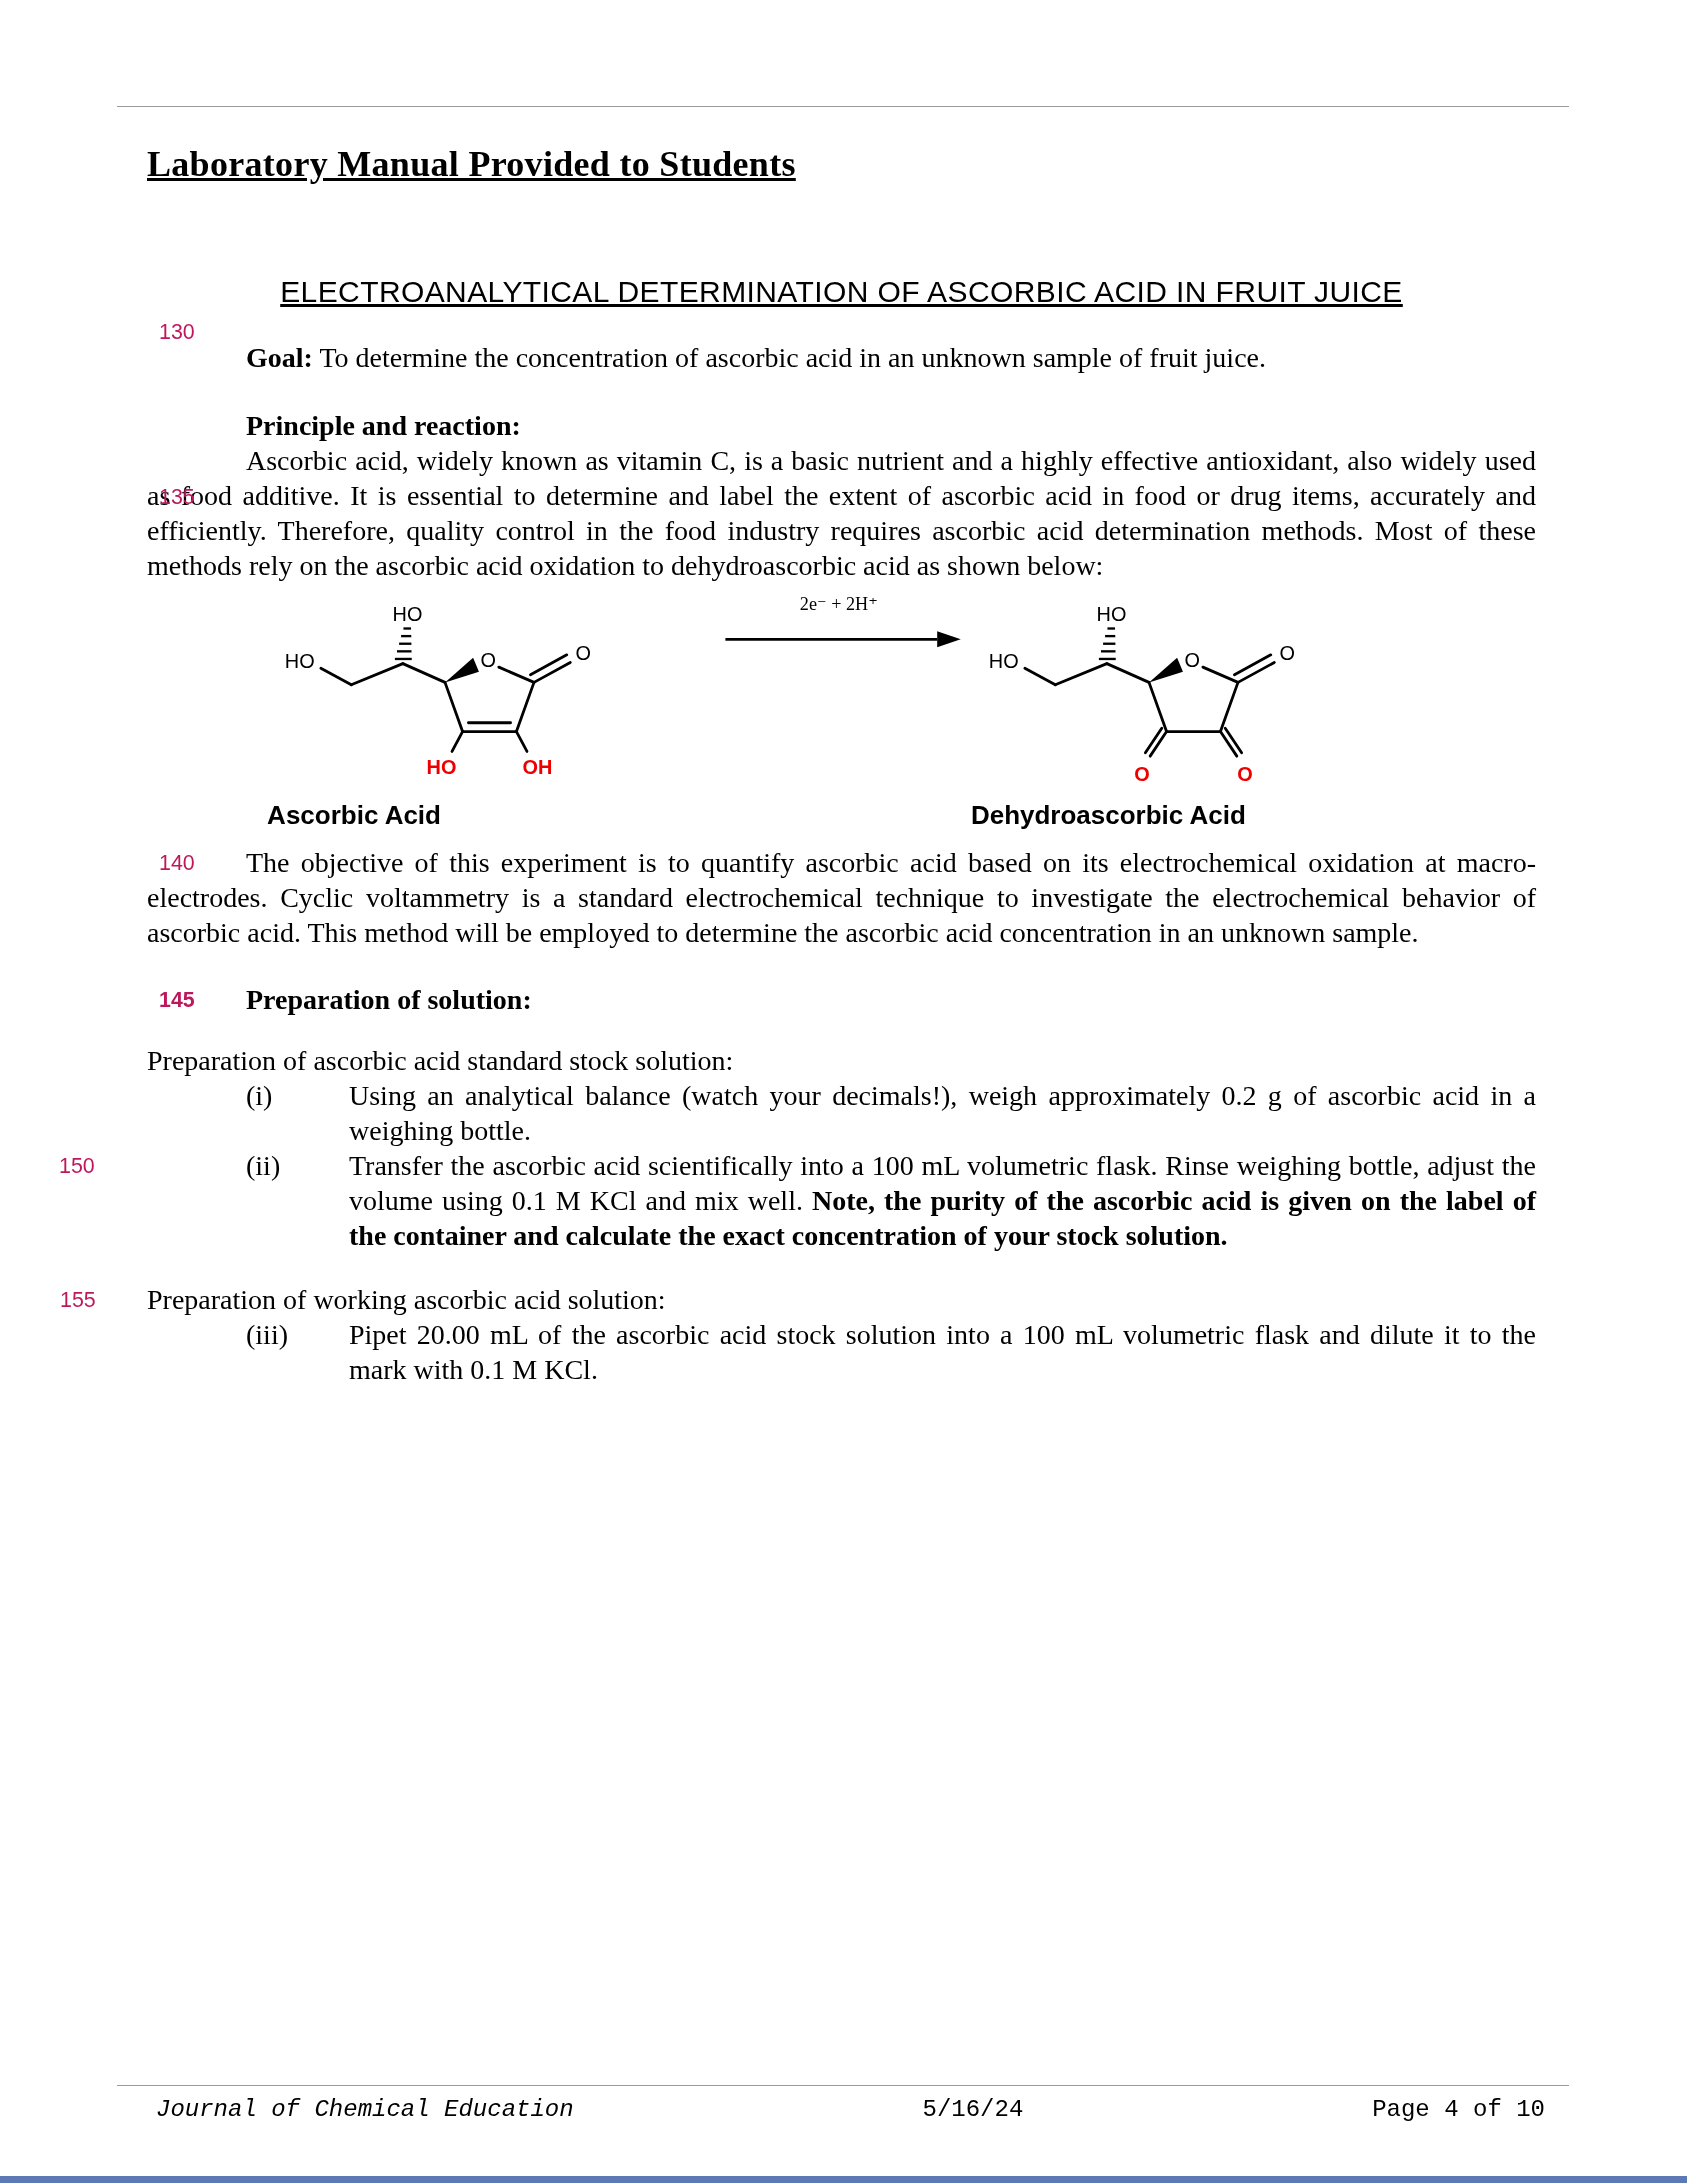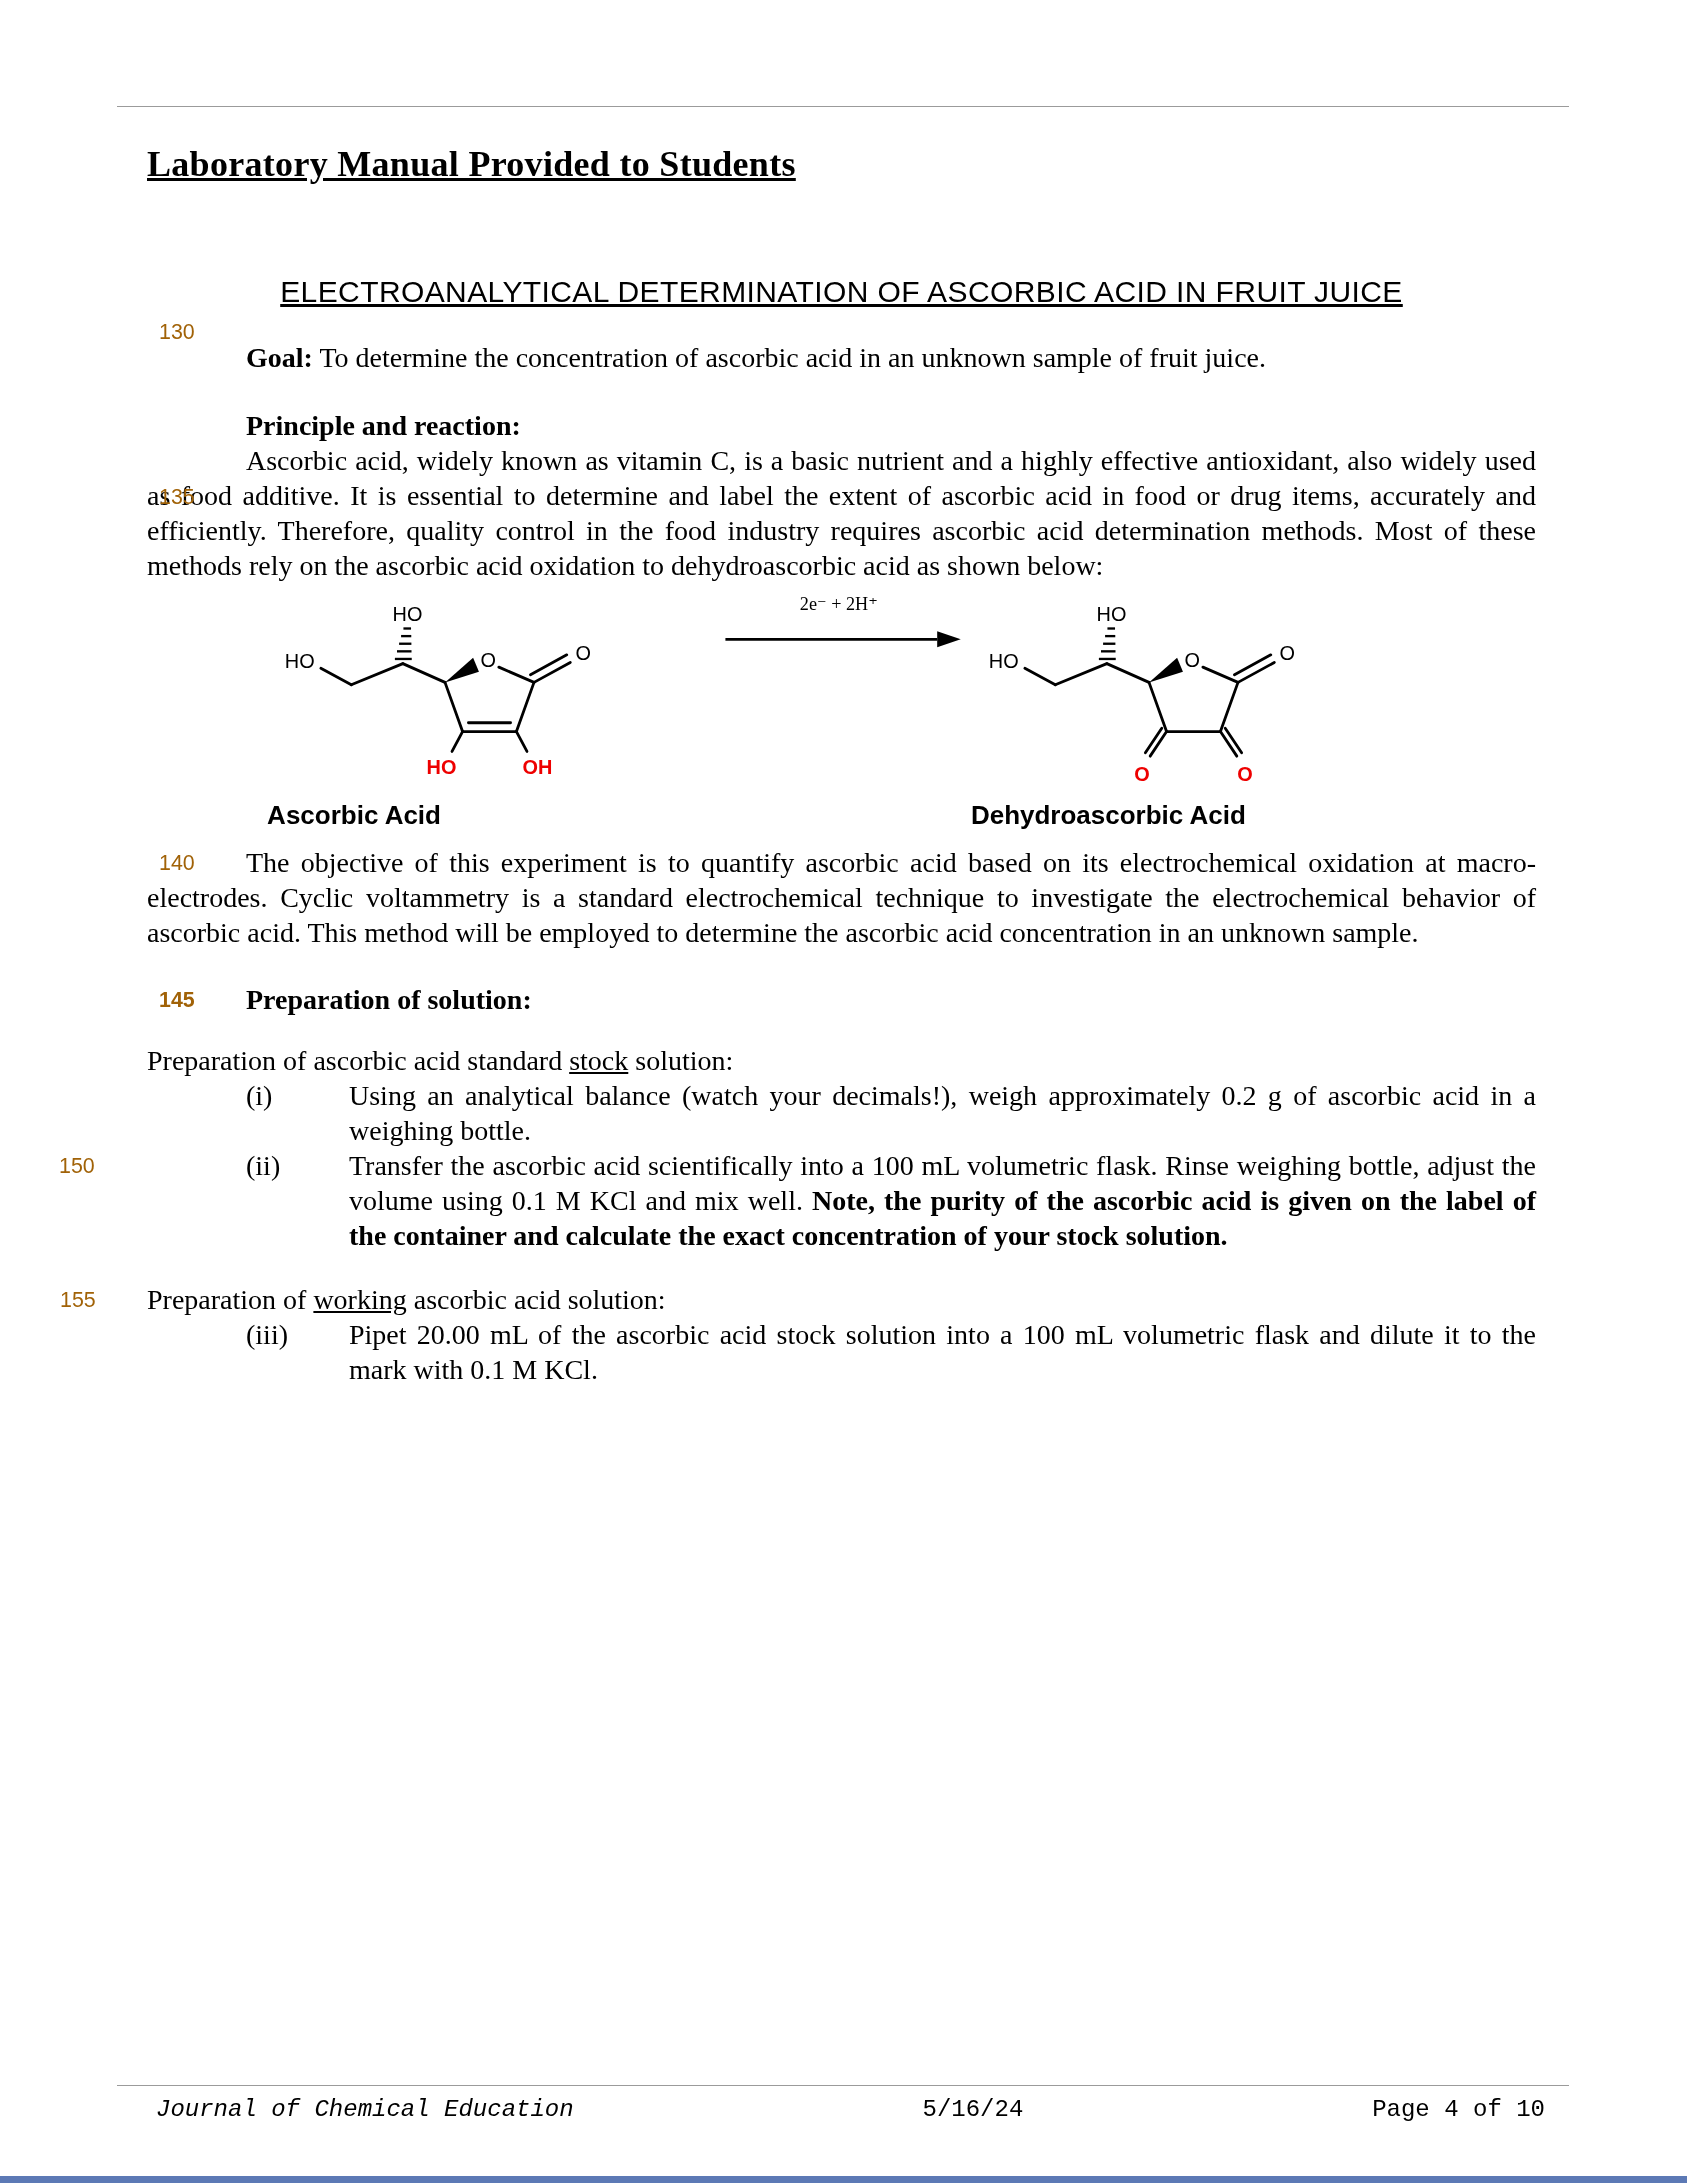--- a/index.html
+++ b/index.html
@@ -12,33 +12,33 @@
 
   .content { position:absolute; left:147px; top:119px; width:1389px; font-size:28px; line-height:35px; }
 
   .title { margin:22px 0 0; font-size:36px; line-height:46px; font-weight:bold; 
            text-decoration:underline; letter-spacing:0.3px; }
   .section-heading { margin:86px 0 0; font-family:"Liberation Sans", sans-serif; font-weight:normal;
            font-size:30px; line-height:38px; text-align:center; text-decoration:underline; letter-spacing:0.4px; }
 
   .rel { position:relative; }
   .lineno { position:absolute; left:-87px; top:0; font-family:"Liberation Sans", sans-serif;
-            font-size:21.4px; line-height:35px; color:#a16207; }
+            font-size:21.4px; line-height:35px; color:#be185d; }
   .lineno-item { left:-187px; }
 
   .goal { margin:29px 0 0; text-indent:99px; }
   .subheading { font-weight:bold; text-indent:99px; margin:0; }
   .subheading.principle { margin:33px 0 0; }
   .subheading.preparation { margin:32px 0 0; }
   .para { margin:0; text-align:justify; }
   .para.indented { text-indent:99px; }
   .objective { margin:14.3px 0 0; }
   .stock-intro { margin:25.4px 0 0; text-align:left; }
   .working-intro { margin:29px 0 0; text-align:left; }
-  .u { text-decoration:underline; }
+  .u { }
   b, .bold { font-weight:bold; }
 
   .scheme { margin:8px 0 0; display:flex; justify-content:center; align-items:flex-start; gap:6.4px; }
   .structure { display:flex; flex-direction:column; align-items:flex-start; }
   .struct-label { font-family:"Liberation Sans", sans-serif; font-weight:bold; font-size:26px;
                   line-height:32px; margin-top:3.2px; }
   .arrow-col { }
   .atom { font-family:"Liberation Sans", sans-serif; font-size:17px; text-anchor:middle;
           dominant-baseline:central; }
   .atom.bold { font-weight:bold; }

